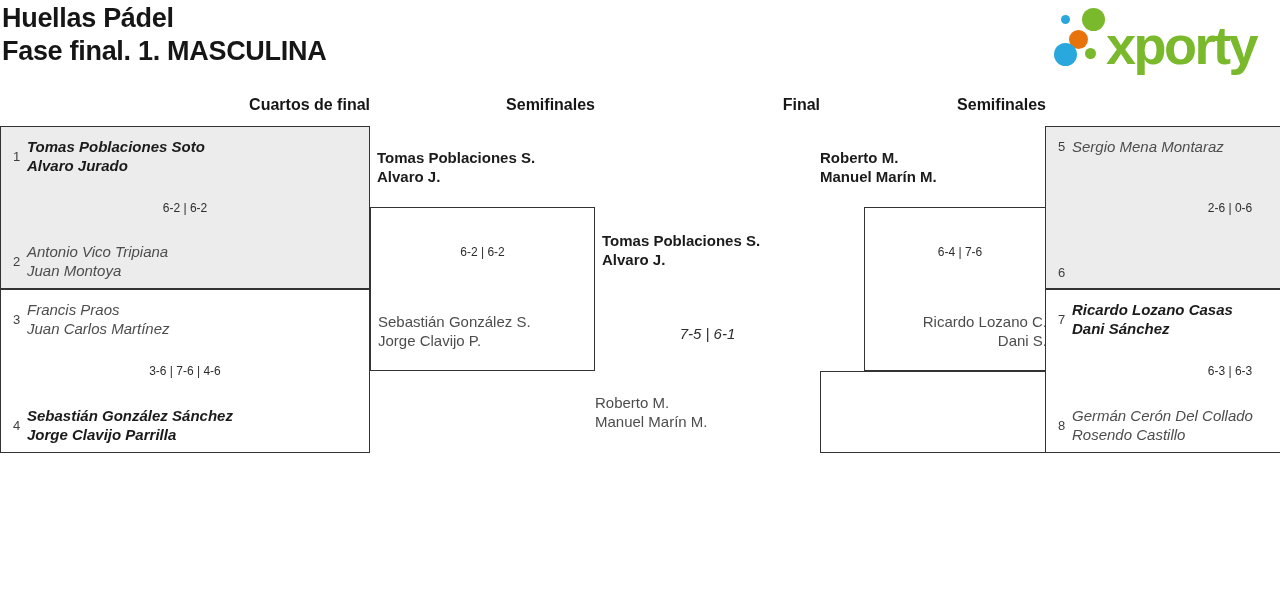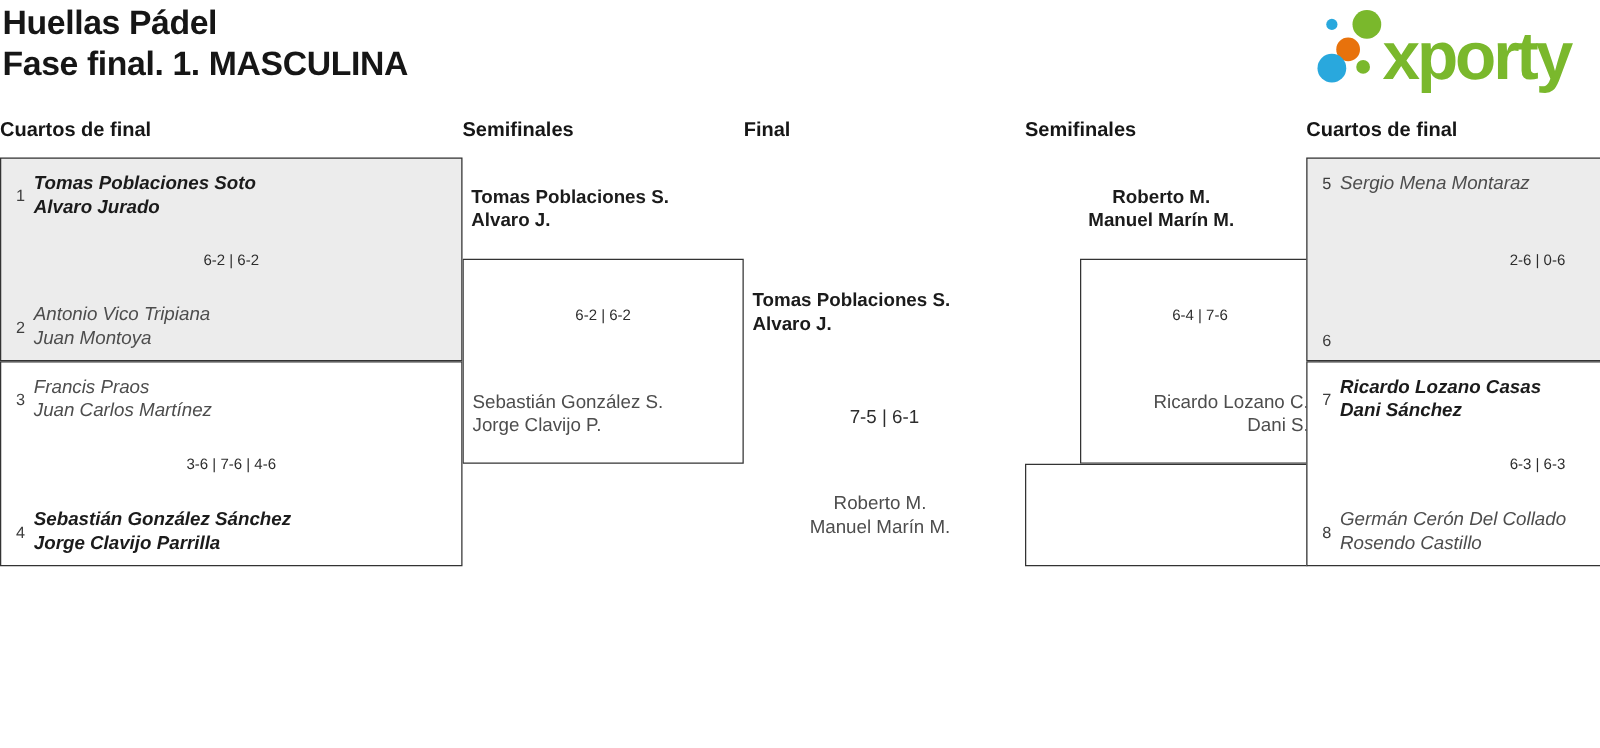--- a/index.html
+++ b/index.html
@@ -10,39 +10,39 @@
     -webkit-font-smoothing:antialiased;
   }
   
   .title { position:absolute; left:2px; top:2px; font-size:27px; line-height:33px;
            font-weight:700; color:#161616; letter-spacing:-0.3px; }
   
   .dot { position:absolute; border-radius:50%; }
   .brand { position:absolute; left:1106px; top:18px; font-size:54px; line-height:54px;
            font-weight:700; letter-spacing:-2.5px; color:#7ab82c; }
   
-  .round-h { position:absolute; top:96px; text-align:left; font-size:16px;
+  .round-h { position:absolute; top:96px; text-align:right; font-size:16px;
              font-weight:700; color:#161616; }
   
   .box { position:absolute; border:1px solid #333333; background:#ffffff; }
   .box.shaded { background:#ececec; }
   .team { position:absolute; left:8px; right:8px; display:flex; align-items:center; }
   .team.t-top { top:10px; }
   .team.t-bot { bottom:8px; }
   .seed { width:15px; flex:none; text-align:center; font-size:13px; color:#3e3e3e;
           margin-right:3px; }
   .names { font-size:15px; line-height:19px; color:#4d4d4d;font-style:italic; }
   .win > .names, .free.win { color:#1b1b1b; font-weight:700; }
   .score { position:absolute; left:0; right:0; text-align:center; font-size:12px;
            line-height:16px; color:#2d2d2d; }
   .score.mid { top:50%; transform:translateY(-50%); }
   .score.sf { top:36px; }
   
   .free { position:absolute; font-size:15px; line-height:19px; color:#4d4d4d; }
-  .free.right { text-align:center; }
+  .free.right { text-align:left; }
   .sf-lose { position:absolute; top:104px; left:7px; right:8px; font-size:15px;
              line-height:19px; color:#4d4d4d; }
   .sf-lose.right { text-align:right; }
 </style>
 </head>
 <body>
 
 <div class="stage">
 
   <div class="title">
@@ -110,21 +110,21 @@
     <div class="sf-lose">
       <div>Sebastián González S.</div>
       <div>Jorge Clavijo P.</div>
     </div>
   </div>
 
   <div class="free win" style="left:602px; top:231px;">
     <div>Tomas Poblaciones S.</div>
     <div>Alvaro J.</div>
   </div>
-  <div class="free" style="left:595px; top:324px; width:225px; text-align:center; color:#2d2d2d;">7-5 | 6-1</div>
+  <div class="free" style="left:595px; top:324px; width:225px; text-align:center; color:#2d2d2d;font-style:italic;">7-5 | 6-1</div>
   <div class="free right" style="left:595px; top:393px; width:218px;">
     <div>Roberto M.</div>
     <div>Manuel Marín M.</div>
   </div>
 
   <div class="free win right" style="left:820px; top:148px; width:218px;">
     <div>Roberto M.</div>
     <div>Manuel Marín M.</div>
   </div>
   <div class="box" style="left:864px; top:207px; width:192px; height:164px;">

